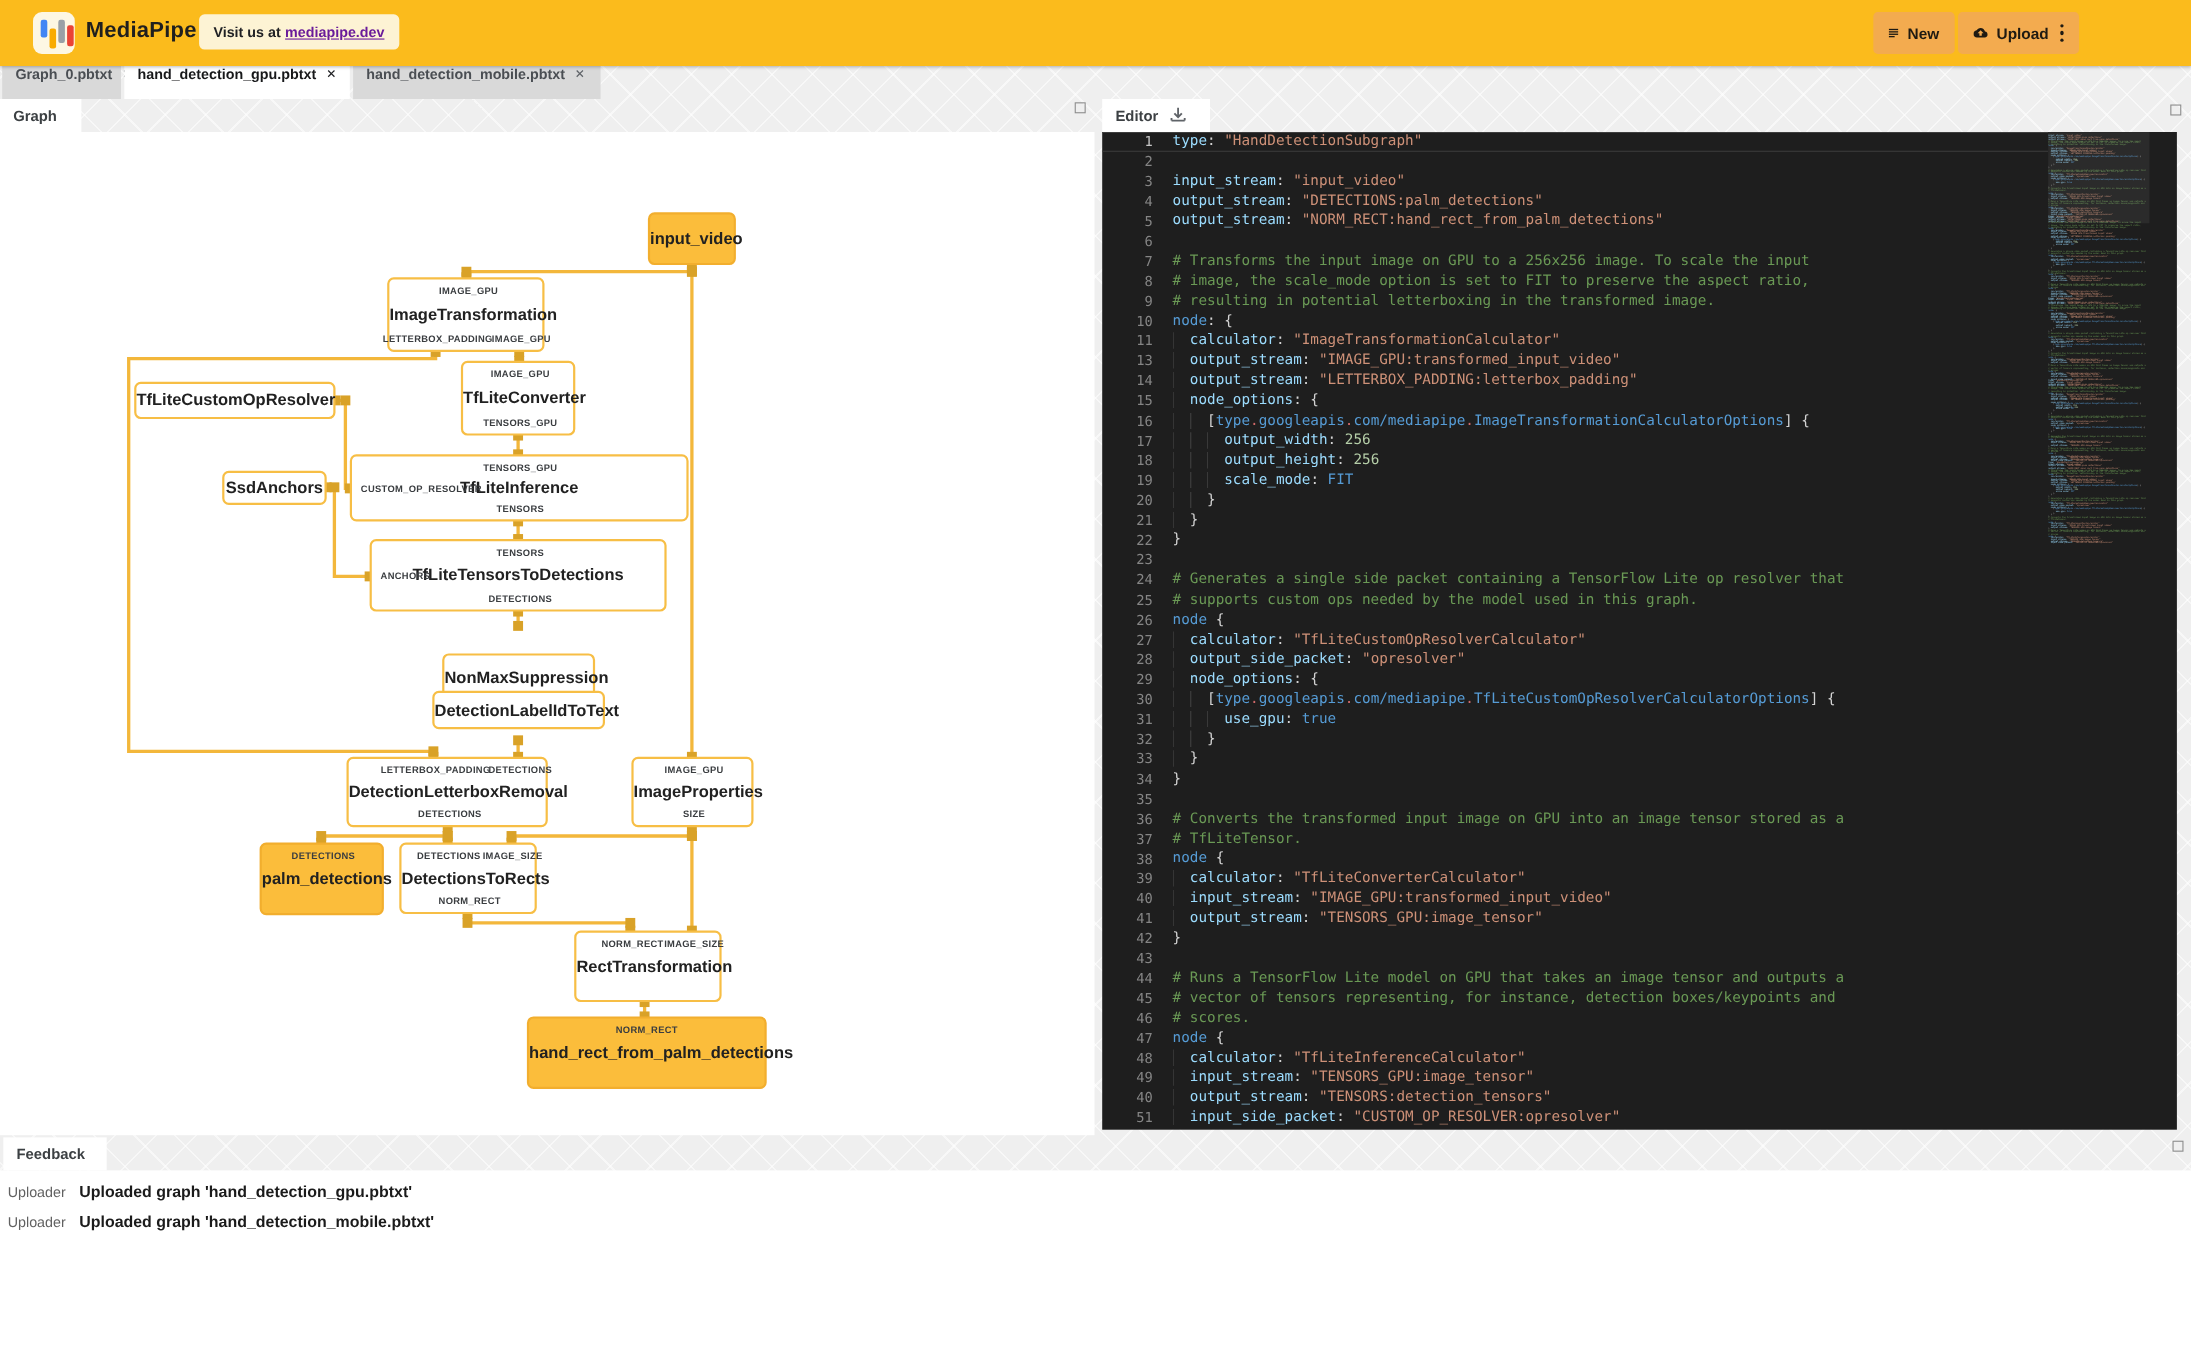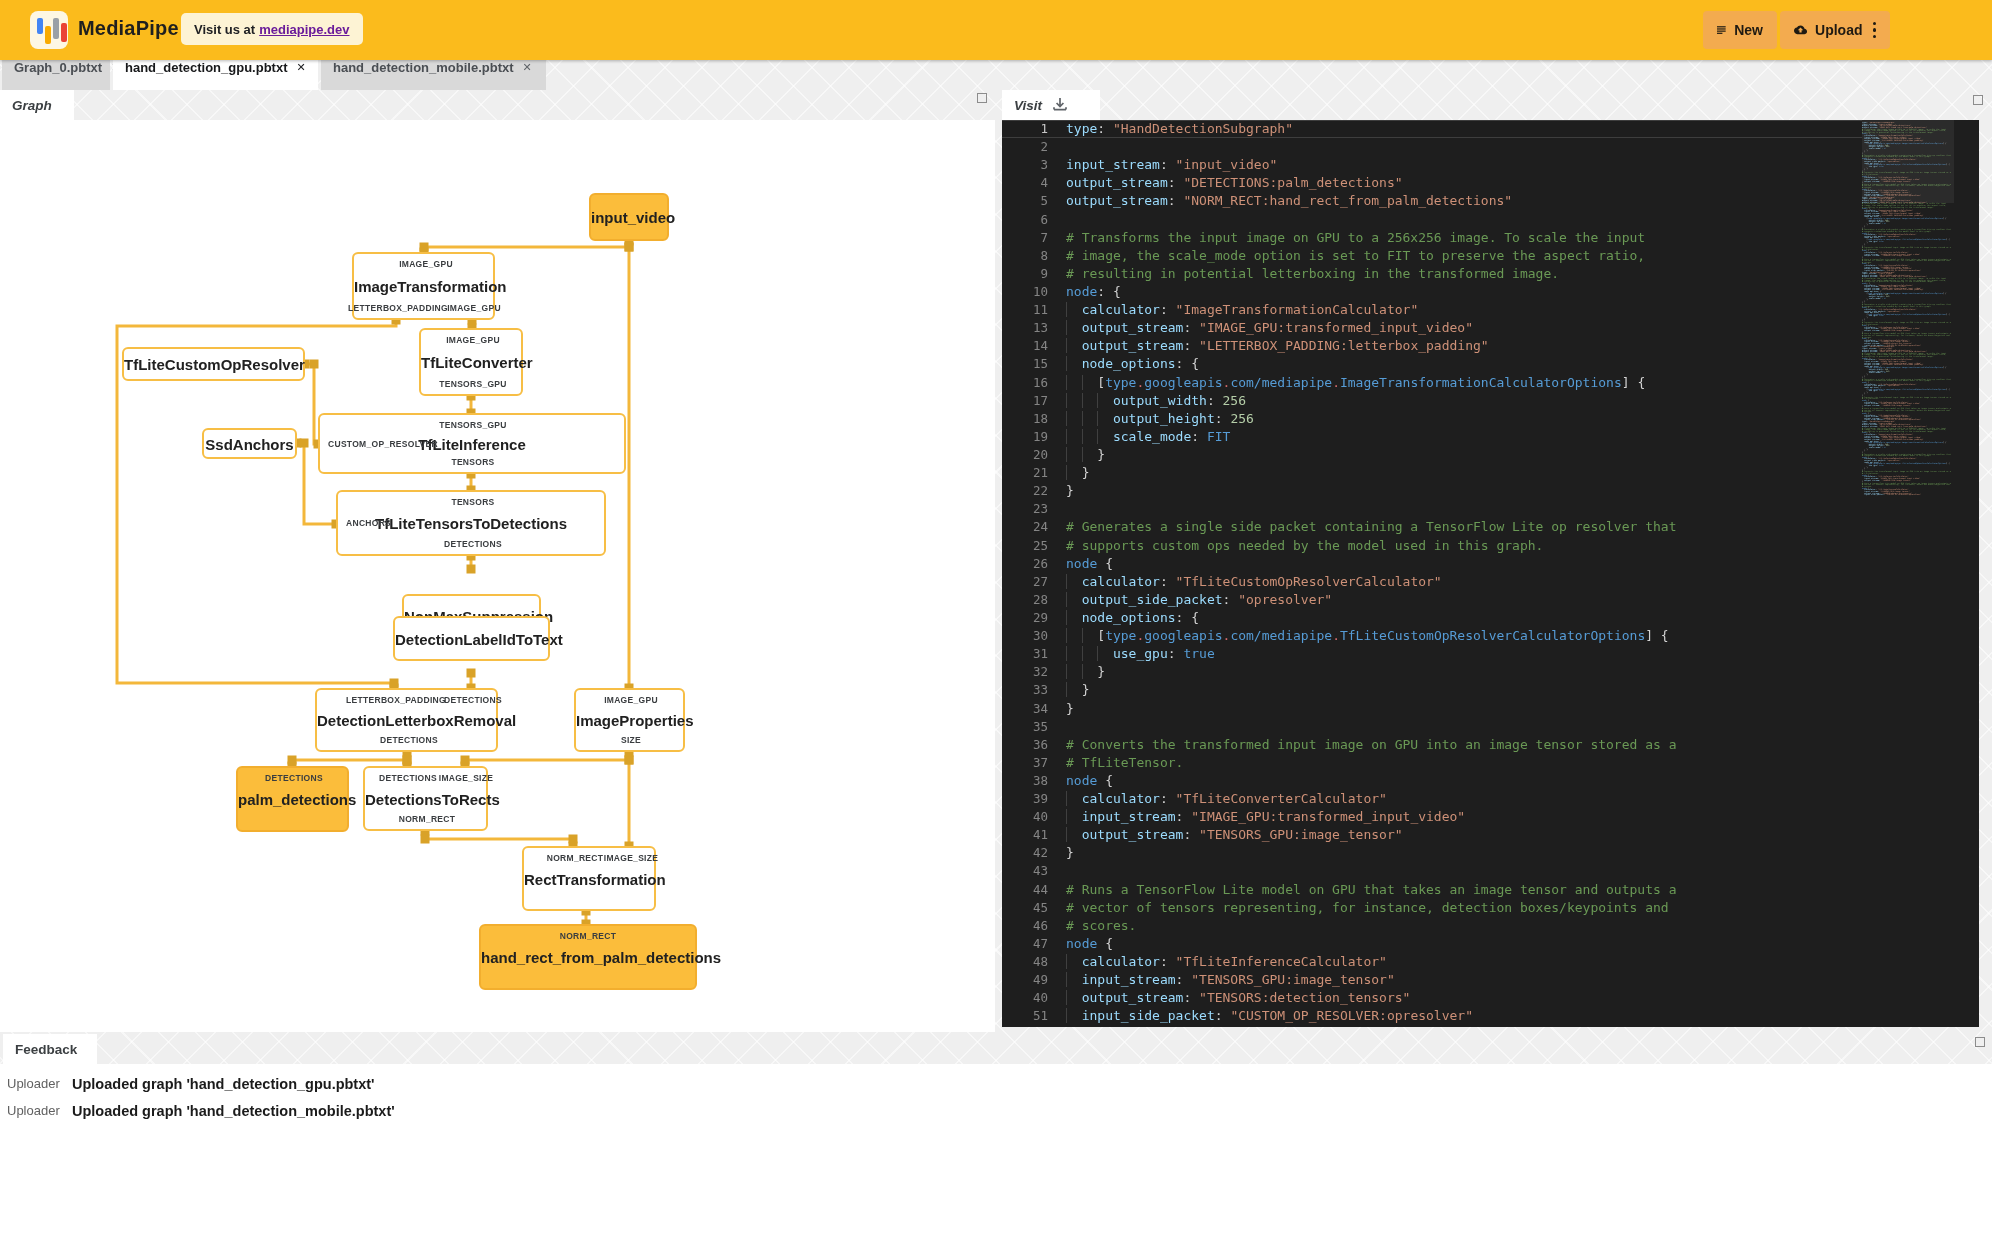--- a/index.html
+++ b/index.html
@@ -39,21 +39,21 @@
   
   .tabstrip { position:absolute; left:0; top:60px; width:1992px; height:30px; }
   .file-tab { position:absolute; top:0; height:30px; background:#D9D9D9; color:#4A4E53;
     font-size:13px; font-weight:700; display:flex; align-items:center; padding:0 10px 16px 12px; cursor:pointer; }
   .file-tab .x { margin-left:9px; font-size:11px; color:#5F6368; font-weight:400; cursor:pointer; }
   .file-tab.active { background:#FFFFFF; color:#17181A; }
   .file-tab.active .x { color:#202124; }
 
   
   .panel-tab { position:absolute; background:#FFFFFF; color:#3C4043; font-size:13.5px; font-weight:700;
-    display:flex; align-items:center; padding:0 12px; cursor:pointer;font-style:italic; }
+    display:flex; align-items:center; padding:0 12px; cursor:pointer; }
   .graph-tab { left:0; top:90px; width:74px; height:30px; }
   .editor-tab { left:1002px; top:90px; width:98px; height:30px; }
   .editor-tab svg { margin-left:10px; }
   .expand-icon { position:absolute; width:10px; height:10px; border:1.6px solid #8C8C8C; background:transparent; cursor:pointer; }
   .exp-graph { left:977px; top:93px; }
   .exp-editor { left:1973px; top:95px; }
   .exp-feedback { left:1975px; top:1037px; }
 
   
   .graph-panel { position:absolute; left:0; top:120px; width:995px; height:912px; background:#FFFFFF; }
@@ -146,21 +146,21 @@
     <div class="file-tab" style="left: 321px; width: 225px;">
       <span>hand_detection_mobile.pbtxt</span>
       <span class="x">✕</span>
     </div>
   </div>
 
 <div class="panel-tab graph-tab">
   <span>Graph</span>
 </div>
 <div class="panel-tab editor-tab">
-  <span>Visit</span>
+  <span>Editor</span>
   <svg width="16" height="16" viewBox="0 0 16 16">
     <path d="M8 1v8M4.6 6l3.4 3.6L11.4 6" stroke="#5F6368" stroke-width="1.7" fill="none"></path>
     <path d="M2 12.6h12M2 10.2v2.4M14 10.2v2.4" stroke="#5F6368" stroke-width="1.7" fill="none"></path>
   </svg>
 </div>
 <div class="expand-icon exp-graph"></div>
 <div class="expand-icon exp-editor"></div>
 <div class="expand-icon exp-feedback"></div>
 
 <div class="graph-panel" id="graph-panel">
@@ -256,21 +256,21 @@
     </div>
     <div class="gnode" style="left: 336px; top: 370px; width: 270px; height: 66px;">
       <div class="title">TfLiteTensorsToDetections</div>
       <div class="port top" style="left: 135px;">TENSORS</div>
       <div class="port bottom" style="left: 135px;">DETECTIONS</div>
       <div class="port left">ANCHORS</div>
     </div>
     <div class="gnode" style="left: 402px; top: 474px; width: 139px; height: 44px;">
       <div class="title">NonMaxSuppression</div>
     </div>
-    <div class="gnode" style="left: 393px; top: 496px; width: 157px; height: 45px;">
+    <div class="gnode" style="left: 393px; top: 508px; width: 157px; height: 35px;">
       <div class="title">DetectionLabelIdToText</div>
     </div>
     <div class="gnode" style="left: 315px; top: 568px; width: 183px; height: 64px;">
       <div class="title">DetectionLetterboxRemoval</div>
       <div class="port top" style="left: 79px;">LETTERBOX_PADDING</div>
       <div class="port top" style="left: 156px;">DETECTIONS</div>
       <div class="port bottom" style="left: 92px;">DETECTIONS</div>
     </div>
     <div class="gnode" style="left: 574px; top: 568px; width: 111px; height: 64px;">
       <div class="title">ImageProperties</div>

